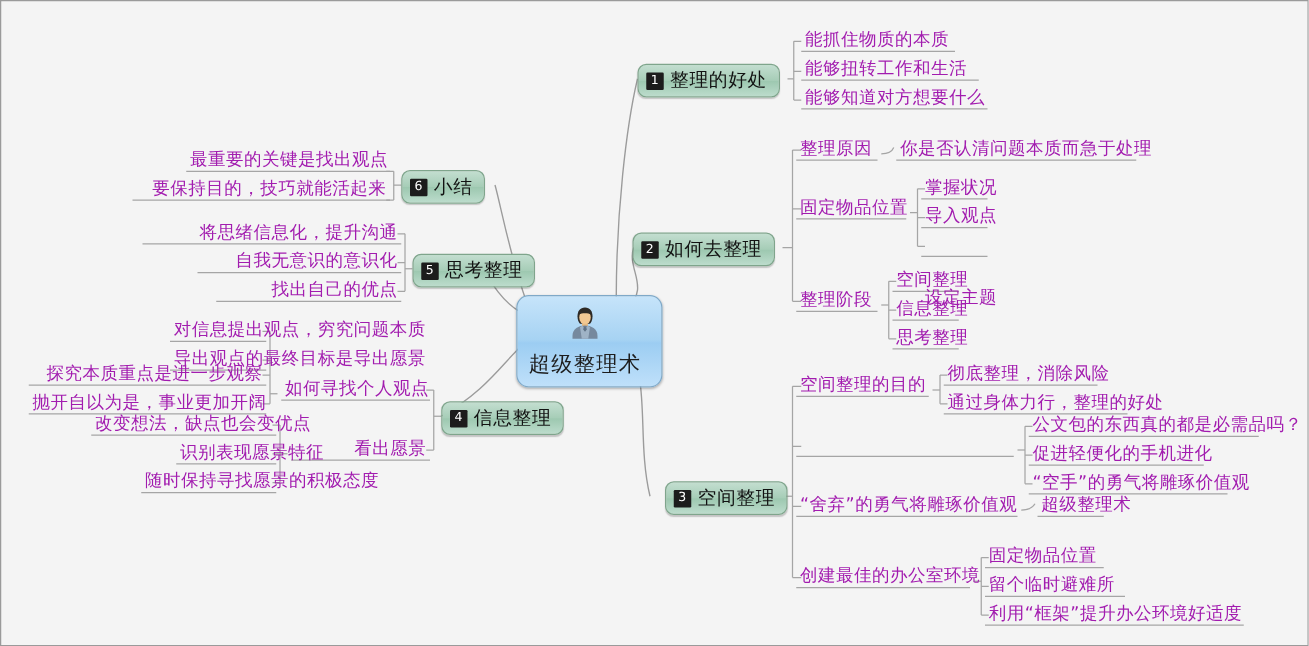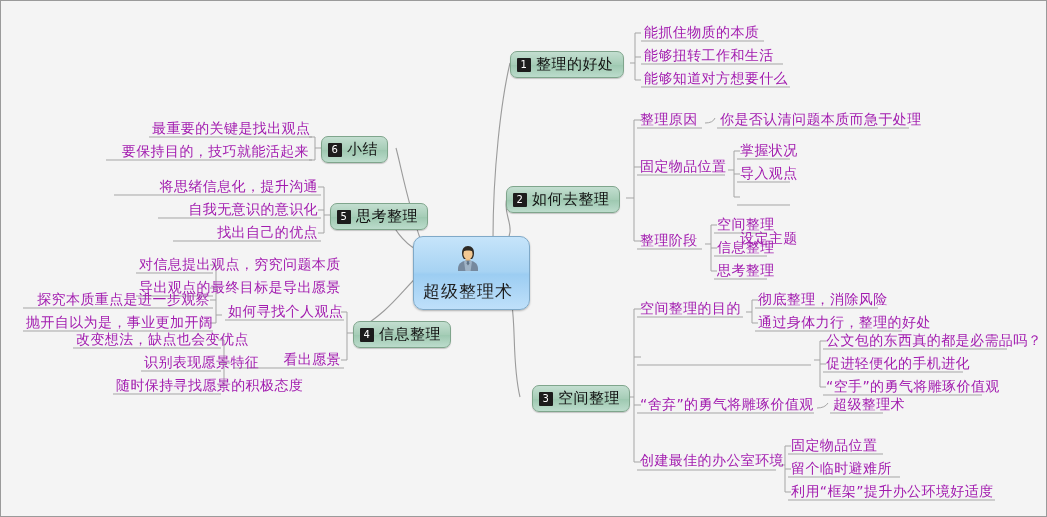--- a/index.html
+++ b/index.html
@@ -233,21 +233,21 @@
   <div class="node leaf r" style="left:754px; top:290px;">彻底整理，消除风险</div>
   <div class="node leaf r" style="left:754px; top:313px;">通过身体力行，整理的好处</div>
 
   <div class="node leaf r" style="left:822px; top:331px;">公文包的东西真的都是必需品吗？</div>
   <div class="node leaf r" style="left:822px; top:354px;">促进轻便化的手机进化</div>
   <div class="node leaf r" style="left:822px; top:377px;">“空手”的勇气将雕琢价值观</div>
 
   <div class="node leaf r" style="left:636px; top:395px;">“舍弃”的勇气将雕琢价值观</div>
   <div class="node leaf r" style="left:829px; top:395px;">超级整理术</div>
 
-  <div class="node leaf r" style="left:636px; top:452px;font-family:Liberation Mono, monospace;">创建最佳的办公室环境</div>
+  <div class="node leaf r" style="left:636px; top:452px;">创建最佳的办公室环境</div>
   <div class="node leaf r" style="left:787px; top:436px;">固定物品位置</div>
   <div class="node leaf r" style="left:787px; top:459px;">留个临时避难所</div>
   <div class="node leaf r" style="left:787px; top:482px;">利用“框架”提升办公环境好适度</div>
 
   <div class="node branch" style="left:352px; top:320px;">
     <span class="badge">4</span>
     <span>信息整理</span>
   </div>
 
   <div class="node leaf l" style="left:224px; top:302px; width:119px;">如何寻找个人观点</div>

